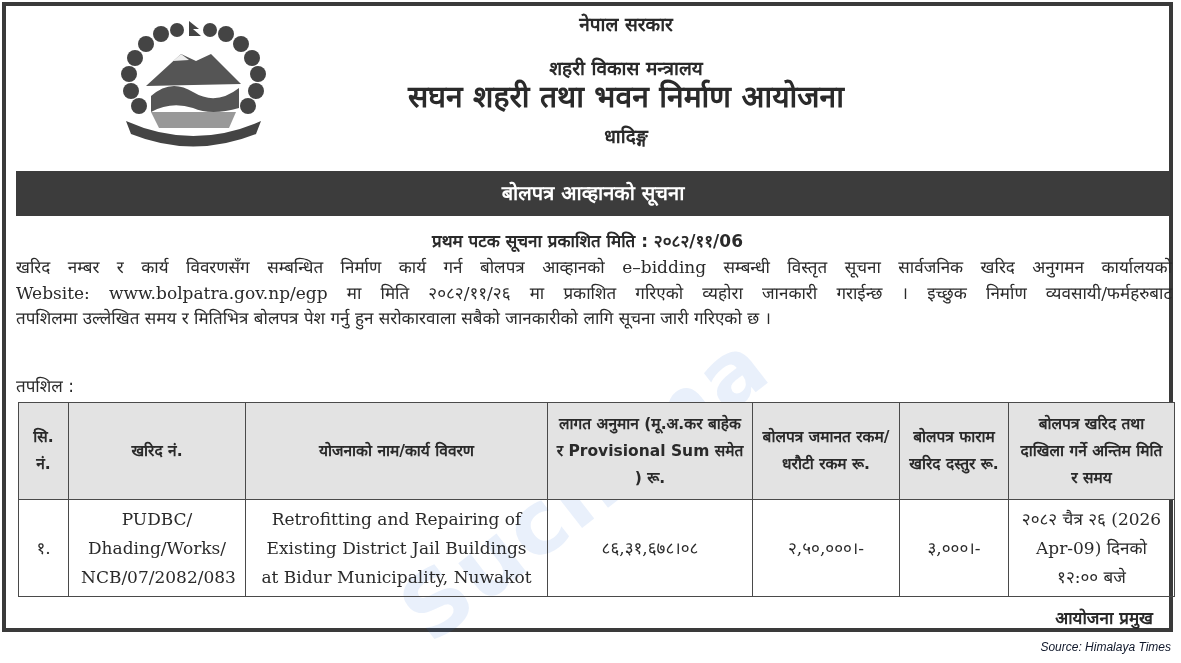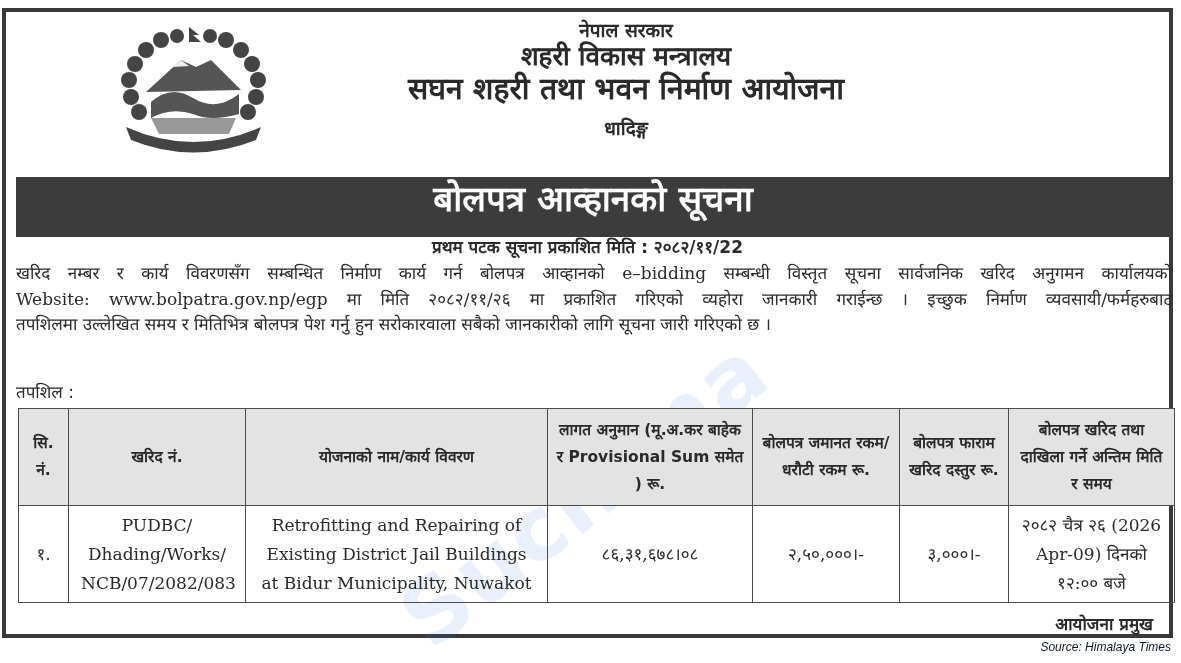--- a/index.html
+++ b/index.html
@@ -1,36 +1,36 @@
 <!DOCTYPE html>
 <html><head>
   <meta charset="utf-8">
   <style>
     html, body { margin: 0; padding: 0; background: #ffffff; }
     body { width: 1181px; height: 663px; position: relative; overflow: hidden; font-family: "DejaVu Serif", serif; color: #1e1e1e; }
 
     .notice {
-      position: absolute; left: 2px; top: 8px; width: 1171px; height: 630px;
+      position: absolute; left: 2px; top: 2px; width: 1171px; height: 630px;
       border: 4px solid #3a3a3a; box-sizing: border-box; background: #fff;
     }
 
     .emblem { position: absolute; left: 105px; top: 10px; width: 165px; height: 135px; }
 
     .header-block { position: absolute; left: 300px; top: 8px; width: 640px; text-align: center; }
     .h-line { display: block; font-family: "DejaVu Sans", sans-serif; font-weight: bold; color: #2a2a2a; line-height: 1.15; }
     .h1 { font-size: 19px; }
-    .h2 { font-size: 26px; margin-top: 0; }
+    .h2 { font-size: 19px; margin-top: 22px; }
     .h3 { font-size: 30px; margin-top: 2px; }
     .h4 { font-size: 30px; margin-top: 0px; }
     .h5 { font-size: 19px; margin-top: 12px; }
 
     .title-bar {
-      position: absolute; left: 10px; top: 165px; width: 1154px; height: 60px;
+      position: absolute; left: 10px; top: 165px; width: 1154px; height: 45px;
       background: #3c3c3c; color: #fff; text-align: center;
-      font-family: "DejaVu Sans", sans-serif; font-weight: bold; font-size: 35px; line-height: 45px;
+      font-family: "DejaVu Sans", sans-serif; font-weight: bold; font-size: 20px; line-height: 45px;
     }
 
     .pub-date {
       position: absolute; left: 0; right: 0; top: 223px; text-align: center;
       font-family: "DejaVu Sans", sans-serif; font-weight: bold; font-size: 17px; color: #2a2a2a;
     }
 
     .body-text {
       position: absolute; left: 10px; top: 249px; width: 1156px;
       font-family: "DejaVu Serif", serif; font-size: 17px; line-height: 25.5px; text-align: justify; color: #2a2a2a;
@@ -106,21 +106,21 @@
 
   <div class="header-block">
     <span class="h-line h1">नेपाल सरकार</span>
     <span class="h-line h2">शहरी विकास मन्त्रालय</span>
     <span class="h-line h4">सघन शहरी तथा भवन निर्माण आयोजना</span>
     <span class="h-line h5">धादिङ्ग</span>
   </div>
 
   <div class="title-bar">बोलपत्र आव्हानको सूचना</div>
 
-  <div class="pub-date">प्रथम पटक सूचना प्रकाशित मिति : २०८२/११/22</div>
+  <div class="pub-date">प्रथम पटक सूचना प्रकाशित मिति : २०८२/११/06</div>
 
   <div class="body-text">
     <p>खरिद नम्बर र कार्य विवरणसँग सम्बन्धित निर्माण कार्य गर्न बोलपत्र आव्हानको e–bidding सम्बन्धी विस्तृत सूचना सार्वजनिक खरिद अनुगमन कार्यालयको</p>
     <p>Website: www.bolpatra.gov.np/egp मा मिति २०८२/११/२६ मा प्रकाशित गरिएको व्यहोरा जानकारी गराईन्छ । इच्छुक निर्माण व्यवसायी/फर्महरुबाट</p>
     <p class="last">तपशिलमा उल्लेखित समय र मितिभित्र बोलपत्र पेश गर्नु हुन सरोकारवाला सबैको जानकारीको लागि सूचना जारी गरिएको छ ।</p>
   </div>
 
   <div class="schedule-label">तपशिल :</div>
 
   <div class="watermark">Suchana</div>

